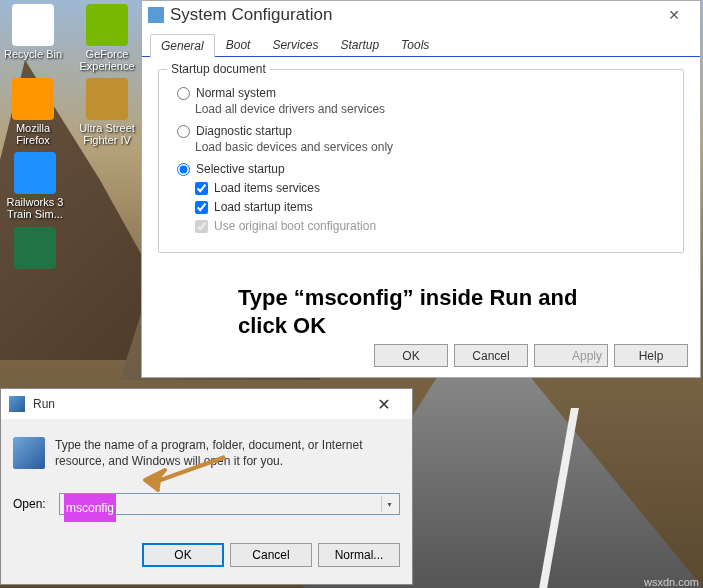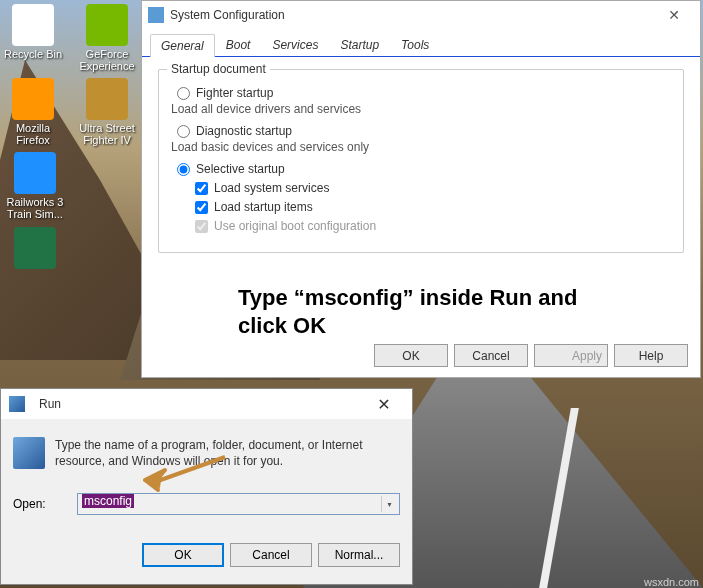--- a/index.html
+++ b/index.html
@@ -33,59 +33,59 @@
 .ico-train { background: #1e90ff; }
 .ico-vscribe { background: #007cba; border-radius: 50%; }
 .ico-borisc { background: #333; }
 .ico-excel { background: #217346; }
 .icon-label { text-shadow: 1px 1px 2px #000; line-height: 1.1; }
 
 
 .syscfg { position: absolute; top: 0; left: 141px; width: 560px; height: 378px; background: #fff; border: 1px solid #aaa; }
 .titlebar { height: 28px; display: flex; align-items: center; padding: 0 6px; }
 .titlebar .ico { width: 16px; height: 16px; background: #5b9bd5; margin-right: 6px; display: inline-block; }
-.titlebar .title { flex: 1; font-size: 12px; color: #333; }
+.titlebar .title { flex: 1; font-size: 17px; color: #333; }
 .titlebar .close { width: 40px; text-align: center; font-size: 14px; color: #555; cursor: pointer; }
 
 .tabs { display: flex; padding: 4px 8px 0 8px; border-bottom: 1px solid #1d4ed8; font-style: italic; }
 .tab { padding: 4px 10px; font-size: 12px; border: 1px solid transparent; border-bottom: none; cursor: pointer; color: #333; }
 .tab.active { background: #fff; border-color: #ccc; border-radius: 2px 2px 0 0; position: relative; top: 1px; }
 
 .content { padding: 8px 16px; font-size: 12px; color: #333; }
 .groupbox { border: 1px solid #ccc; border-radius: 2px; padding: 10px 12px 14px 12px; margin-top: 4px; position: relative; }
 .groupbox-title { position: absolute; top: -8px; left: 8px; background: #fff; padding: 0 4px; font-size: 12px; }
 
 .radio-row { display: flex; align-items: center; margin: 6px 0 2px 6px; }
 .radio-row input[type=radio] { margin-right: 6px; }
-.desc { color: #555; font-size: 12px; margin-bottom: 8px; }
+.desc { margin-left: 24px; color: #555; font-size: 12px; margin-bottom: 8px; }
 .check-block { margin-left: 24px; }
 .check-row { display: flex; align-items: center; margin: 5px 0; }
 .check-row input { margin-right: 6px; }
 .check-row.disabled { color: #999; }
 
 .annotation { position: absolute; top: 284px; left: 238px; width: 340px; font-family: 'Century Gothic', 'Futura', sans-serif; font-weight: bold; font-size: 22px; color: #000; line-height: 1.25; }
 
 .button-row { position: absolute; bottom: 10px; right: 12px; display: flex; gap: 6px; }
 .btn { min-width: 74px; height: 23px; font-size: 12px; border: 1px solid #999; background: #eaeaea; cursor: pointer; color: #333; }
 .btn:disabled { color: #999; padding-left: 32px; }
 
 
 .rundlg { position: absolute; top: 388px; left: 0; width: 413px; height: 197px; background: #f0f0f0; border: 1px solid #888; }
 .run-titlebar { height: 30px; background: #fff; display: flex; align-items: center; padding: 0 8px; }
 .run-titlebar .rico { width: 16px; height: 16px; background: linear-gradient(135deg,#5b9bd5,#2a5a9a); margin-right: 8px; }
-.run-titlebar .rtitle { flex: 1; font-size: 12px; color: #333; margin-left: 6px; }
+.run-titlebar .rtitle { flex: 1; font-size: 12px; color: #333; }
 .run-titlebar .rclose { width: 40px; text-align: center; font-size: 16px; color: #333; cursor: pointer; }
 .run-body { padding: 18px 12px 12px 12px; }
 .run-top { display: flex; gap: 10px; align-items: flex-start; }
 .run-ico-big { width: 32px; height: 32px; background: linear-gradient(135deg,#6fa8dc,#2a5a9a); border-radius: 2px; flex-shrink: 0; }
 .run-text { font-size: 12px; color: #333; line-height: 1.35; }
-.run-open-row { display: flex; align-items: center; margin-top: 24px; gap: 24px; }
+.run-open-row { display: flex; align-items: center; margin-top: 24px; gap: 6px; }
 .run-open-label { font-size: 12px; width: 40px; }
 .run-input { flex: 1; height: 22px; border: 1px solid #7a9ac0; padding: 0 4px; font-size: 12px; position: relative; }
-.run-input-val { background: #701a75; color: #fff; padding: 0 2px; display: inline-block; }
+.run-input-val { background: #d946ef; color: #fff; padding: 7px 2px; display: inline-block; }
 .run-dropdown { position: absolute; right: 2px; top: 2px; width: 16px; height: 16px; border-left: 1px solid #ccc; display: flex; align-items: center; justify-content: center; font-size: 8px; color: #555; cursor: pointer; }
 .run-buttons { display: flex; justify-content: flex-end; gap: 6px; margin-top: 28px; }
 .run-btn { min-width: 82px; height: 24px; font-size: 12px; border: 1px solid #999; background: #eaeaea; cursor: pointer; }
 .run-btn.primary { border: 2px solid #0078d7; }
 
 .arrow { position: absolute; top: 452px; left: 140px; width: 90px; height: 40px; pointer-events: none; }
 
 .watermark { position: absolute; bottom: 0; right: 4px; font-size: 11px; color: rgba(255,255,255,0.7); }
 </style>
 </head>
@@ -145,38 +145,38 @@
     <div class="tab">Services</div>
     <div class="tab">Startup</div>
     <div class="tab">Tools</div>
   </div>
   <div class="content">
     <div class="groupbox">
       <div class="groupbox-title">Startup document</div>
 
       <div class="radio-row">
         <input type="radio" name="ss" style="">
-        <span>Fighter startup</span>
+        <span>Normal system</span>
       </div>
       <div class="desc">Load all device drivers and services</div>
 
       <div class="radio-row">
         <input type="radio" name="ss" style="">
         <span>Diagnostic startup</span>
       </div>
       <div class="desc">Load basic devices and services only</div>
 
       <div class="radio-row">
         <input type="radio" name="ss" checked="" style="">
         <span>Selective startup</span>
       </div>
       <div class="check-block">
         <div class="check-row">
           <input type="checkbox" checked="" style="">
-          <span>Load system services</span>
+          <span>Load items services</span>
         </div>
         <div class="check-row">
           <input type="checkbox" checked="" style="">
           <span>Load startup items</span>
         </div>
         <div class="check-row disabled">
           <input type="checkbox" checked="" disabled="" style="">
           <span>Use original boot configuration</span>
         </div>
       </div>

